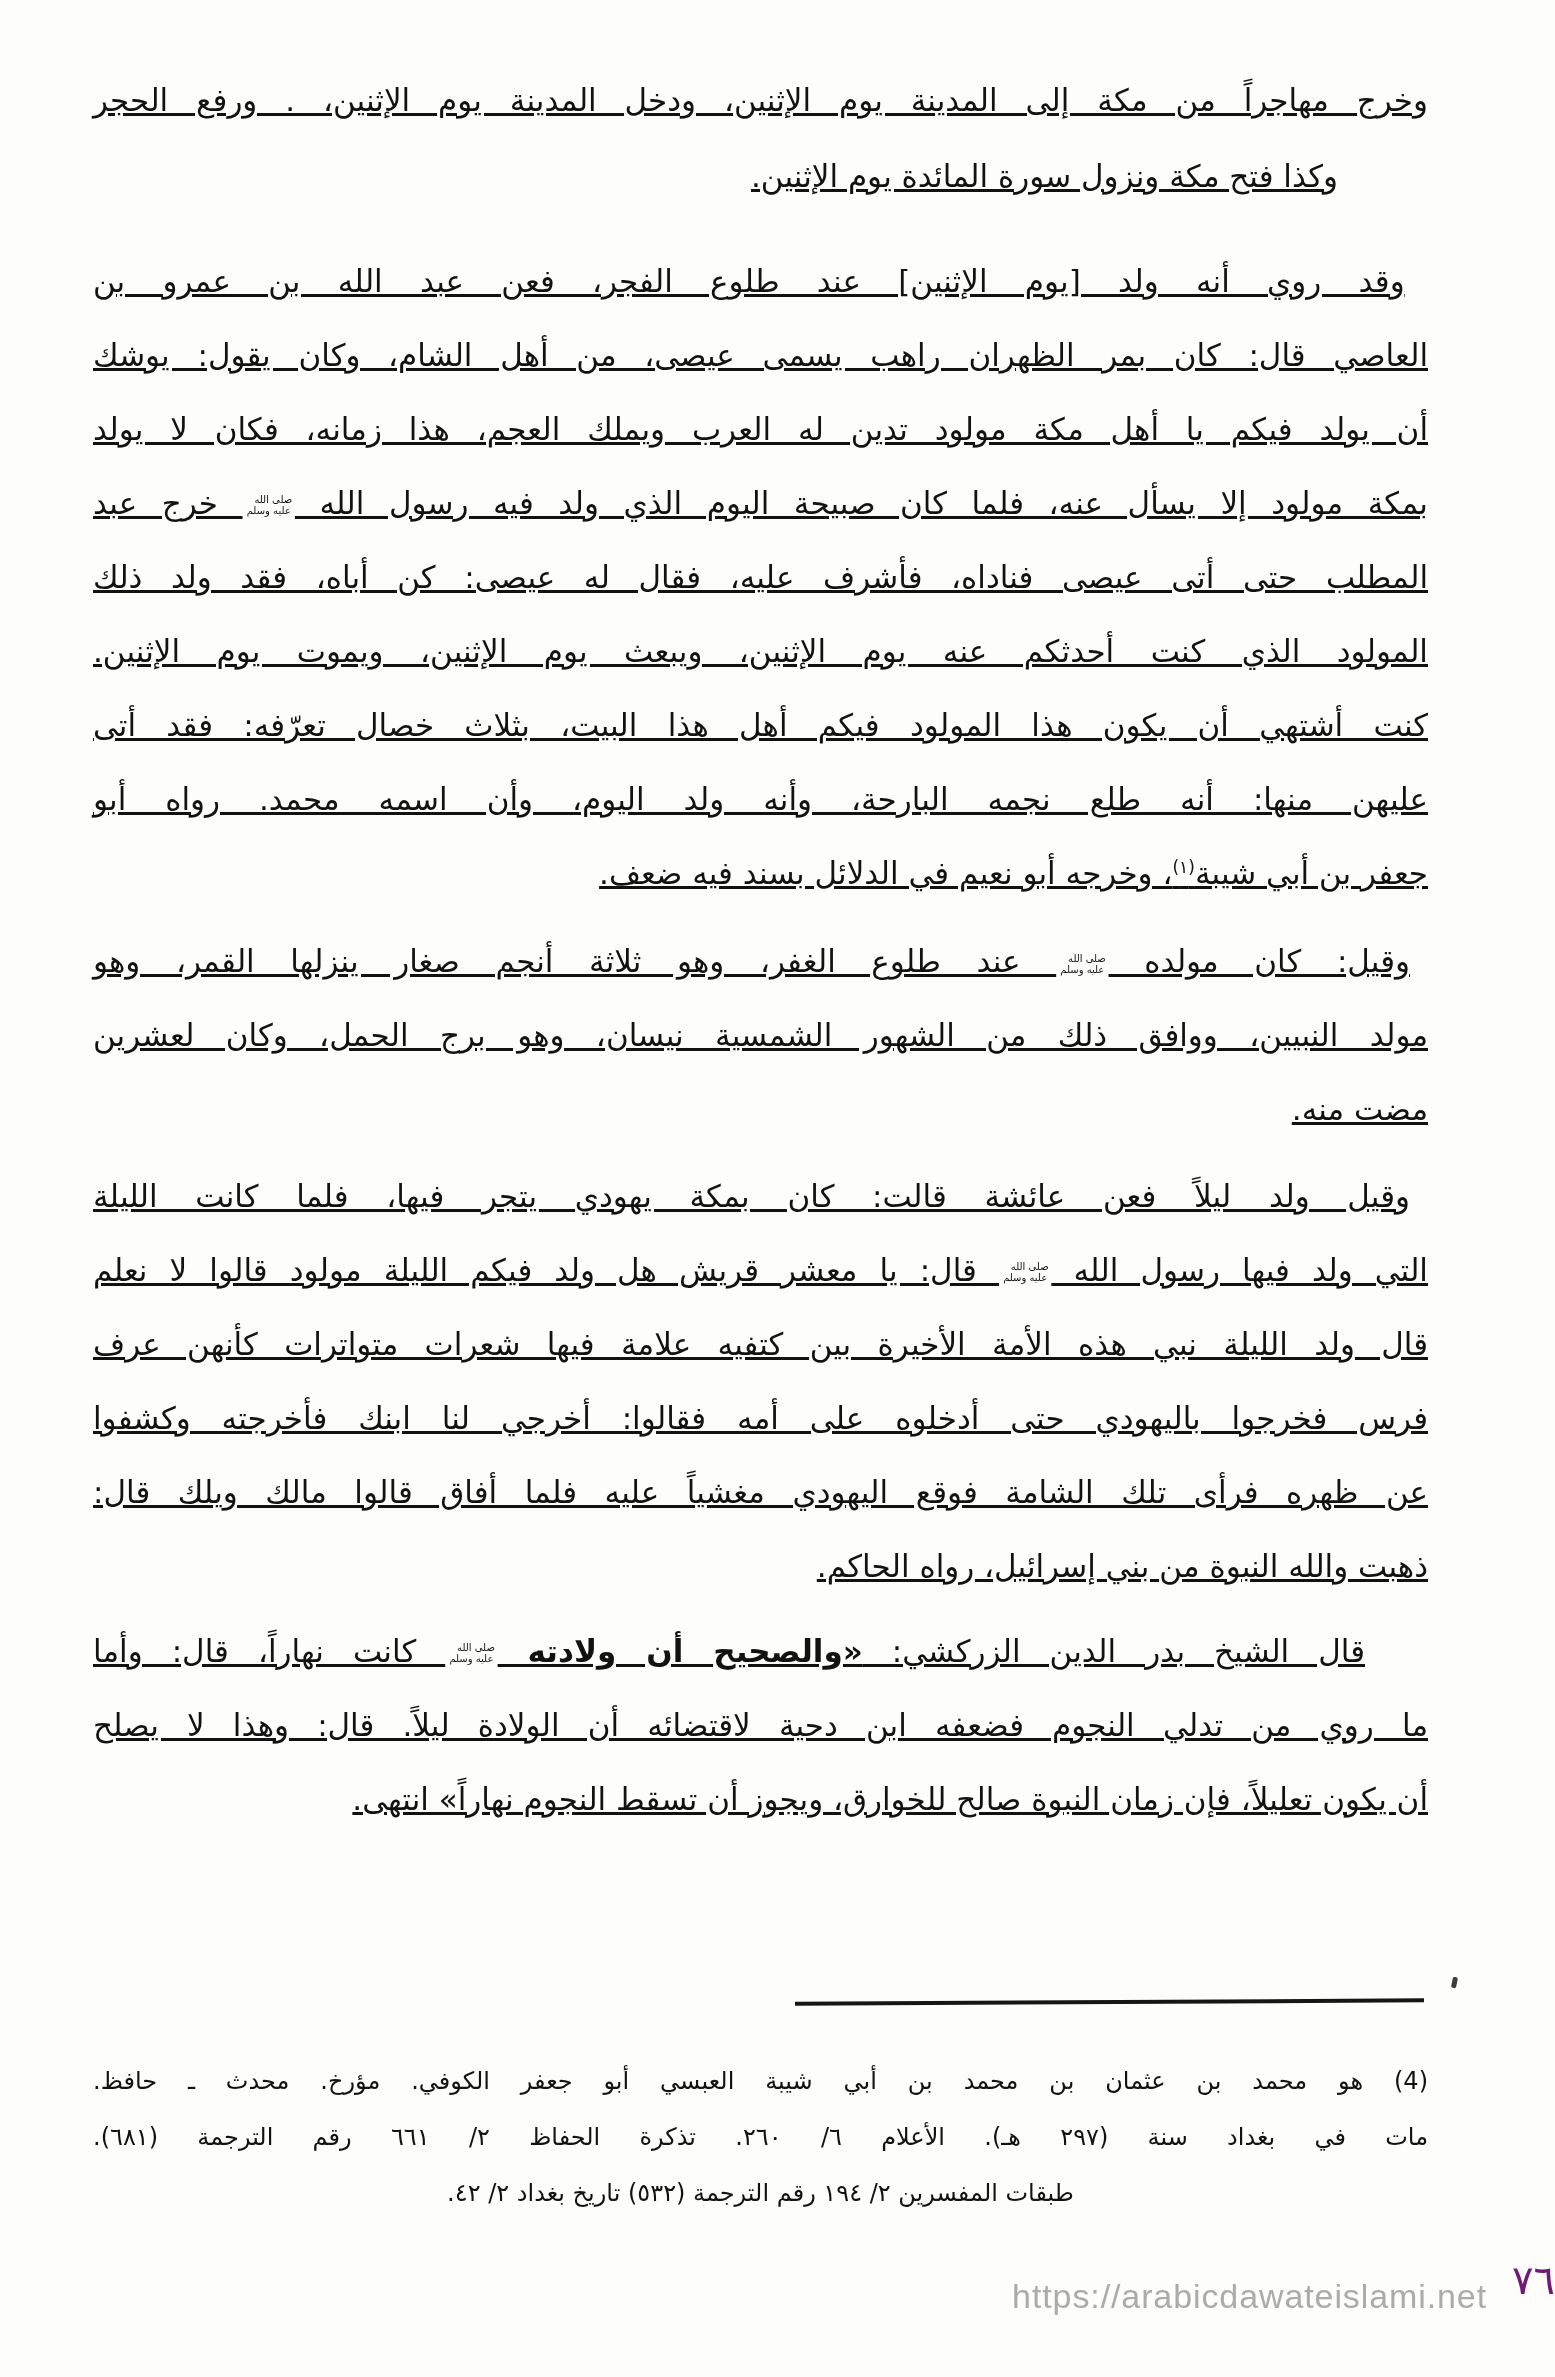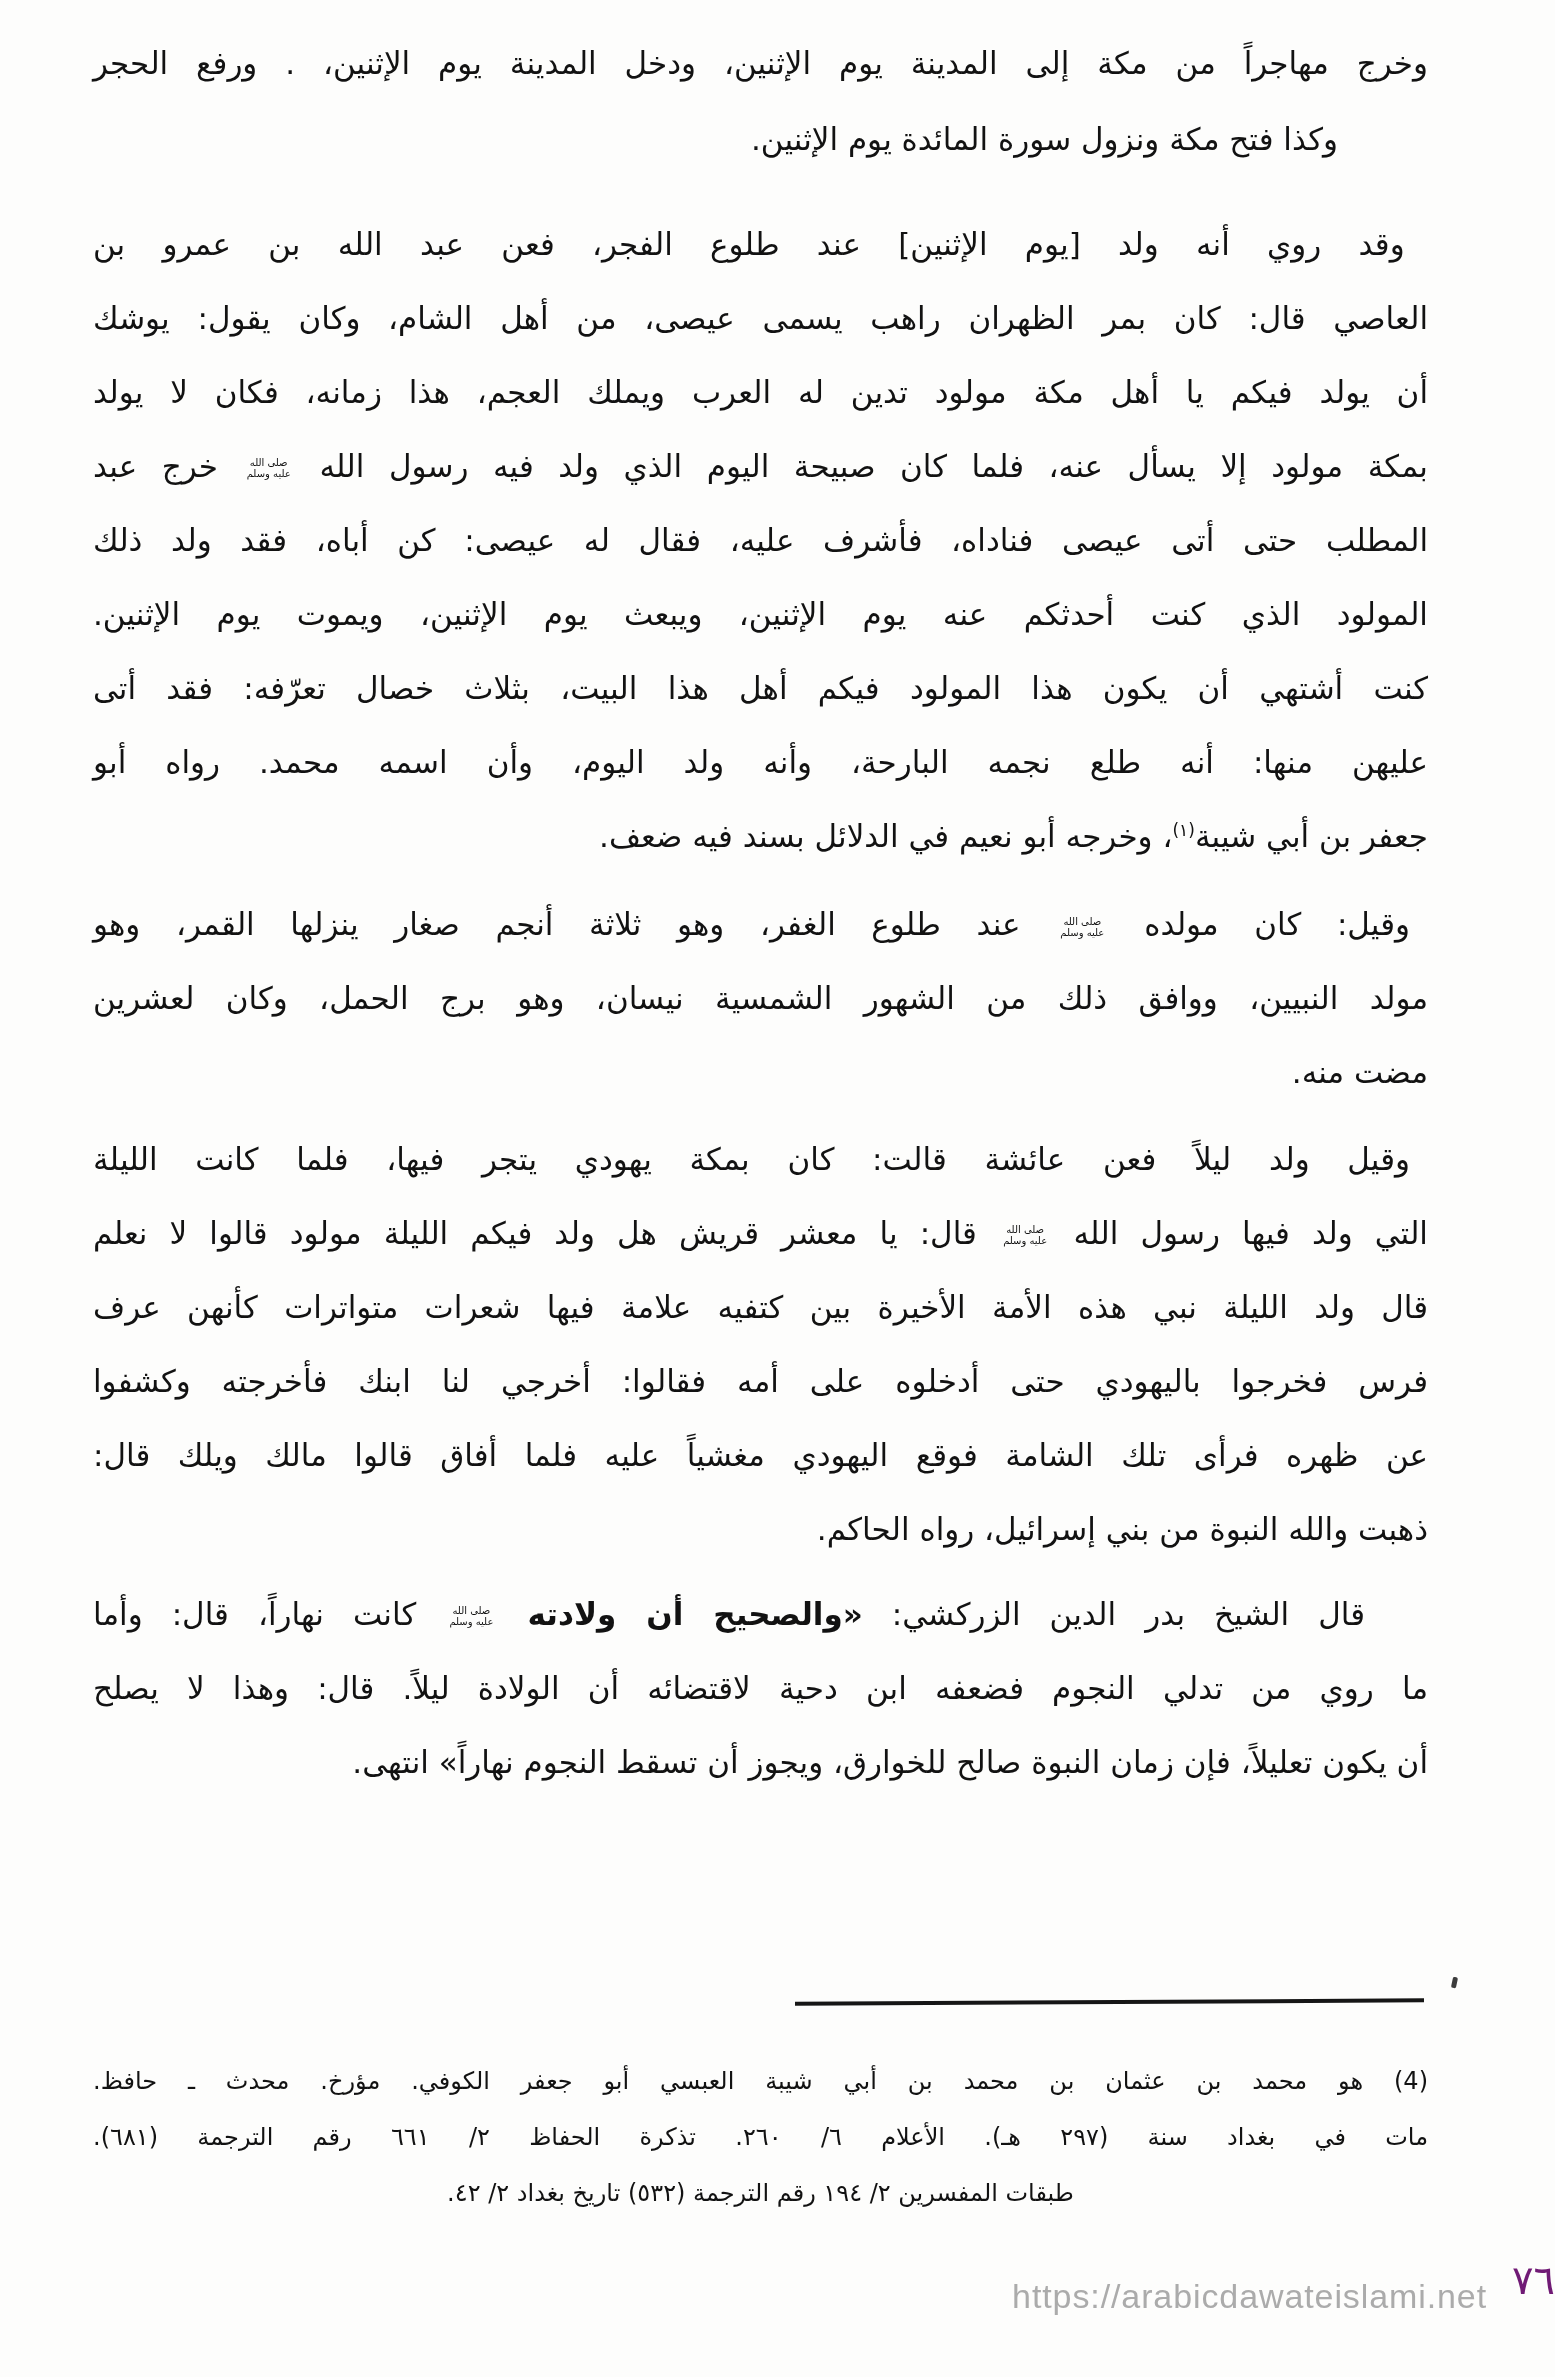--- a/index.html
+++ b/index.html
@@ -16,21 +16,22 @@
     direction: rtl;
     font-family: "DejaVu Sans", sans-serif;
     color: #121212;
   }
   
   .page-body {
     position: absolute;
     top: 0;
     right: 127px;
     left: 93px;
-    padding-top: 26px;
+    padding-top: 63px;
+    text-decoration: underline;
   }
   .para { margin: 0; }
   .para-2 { margin-top: 1.8px; }
   .para-3 { margin-top: 31px; }
   .para-4 { margin-top: 14.4px; }
   .para-5 { margin-top: 12.6px; }
   .para-6 { margin-top: 10.8px; }
   .para-2 .line:first-child { text-indent: 90px; }
   .para-3 .line:first-child { text-indent: 23.4px; }
   .para-4 .line:first-child { text-indent: 18px; }
@@ -53,21 +54,21 @@
     font-size: 0.55em;
     vertical-align: super;
     line-height: 0;
   }
   
   .seg-p {
     display: inline-block;
     width: 47px;
     font-size: 10px;
     line-height: 1.12;
-    text-align: center;
+    text-align: right;
     text-align-last: center;
     vertical-align: middle;
     margin: 0 2.7px;
     text-indent: 0;
     font-weight: normal;
   }
   
   .footnote-separator {
     position: absolute;
     top: 2000px;

